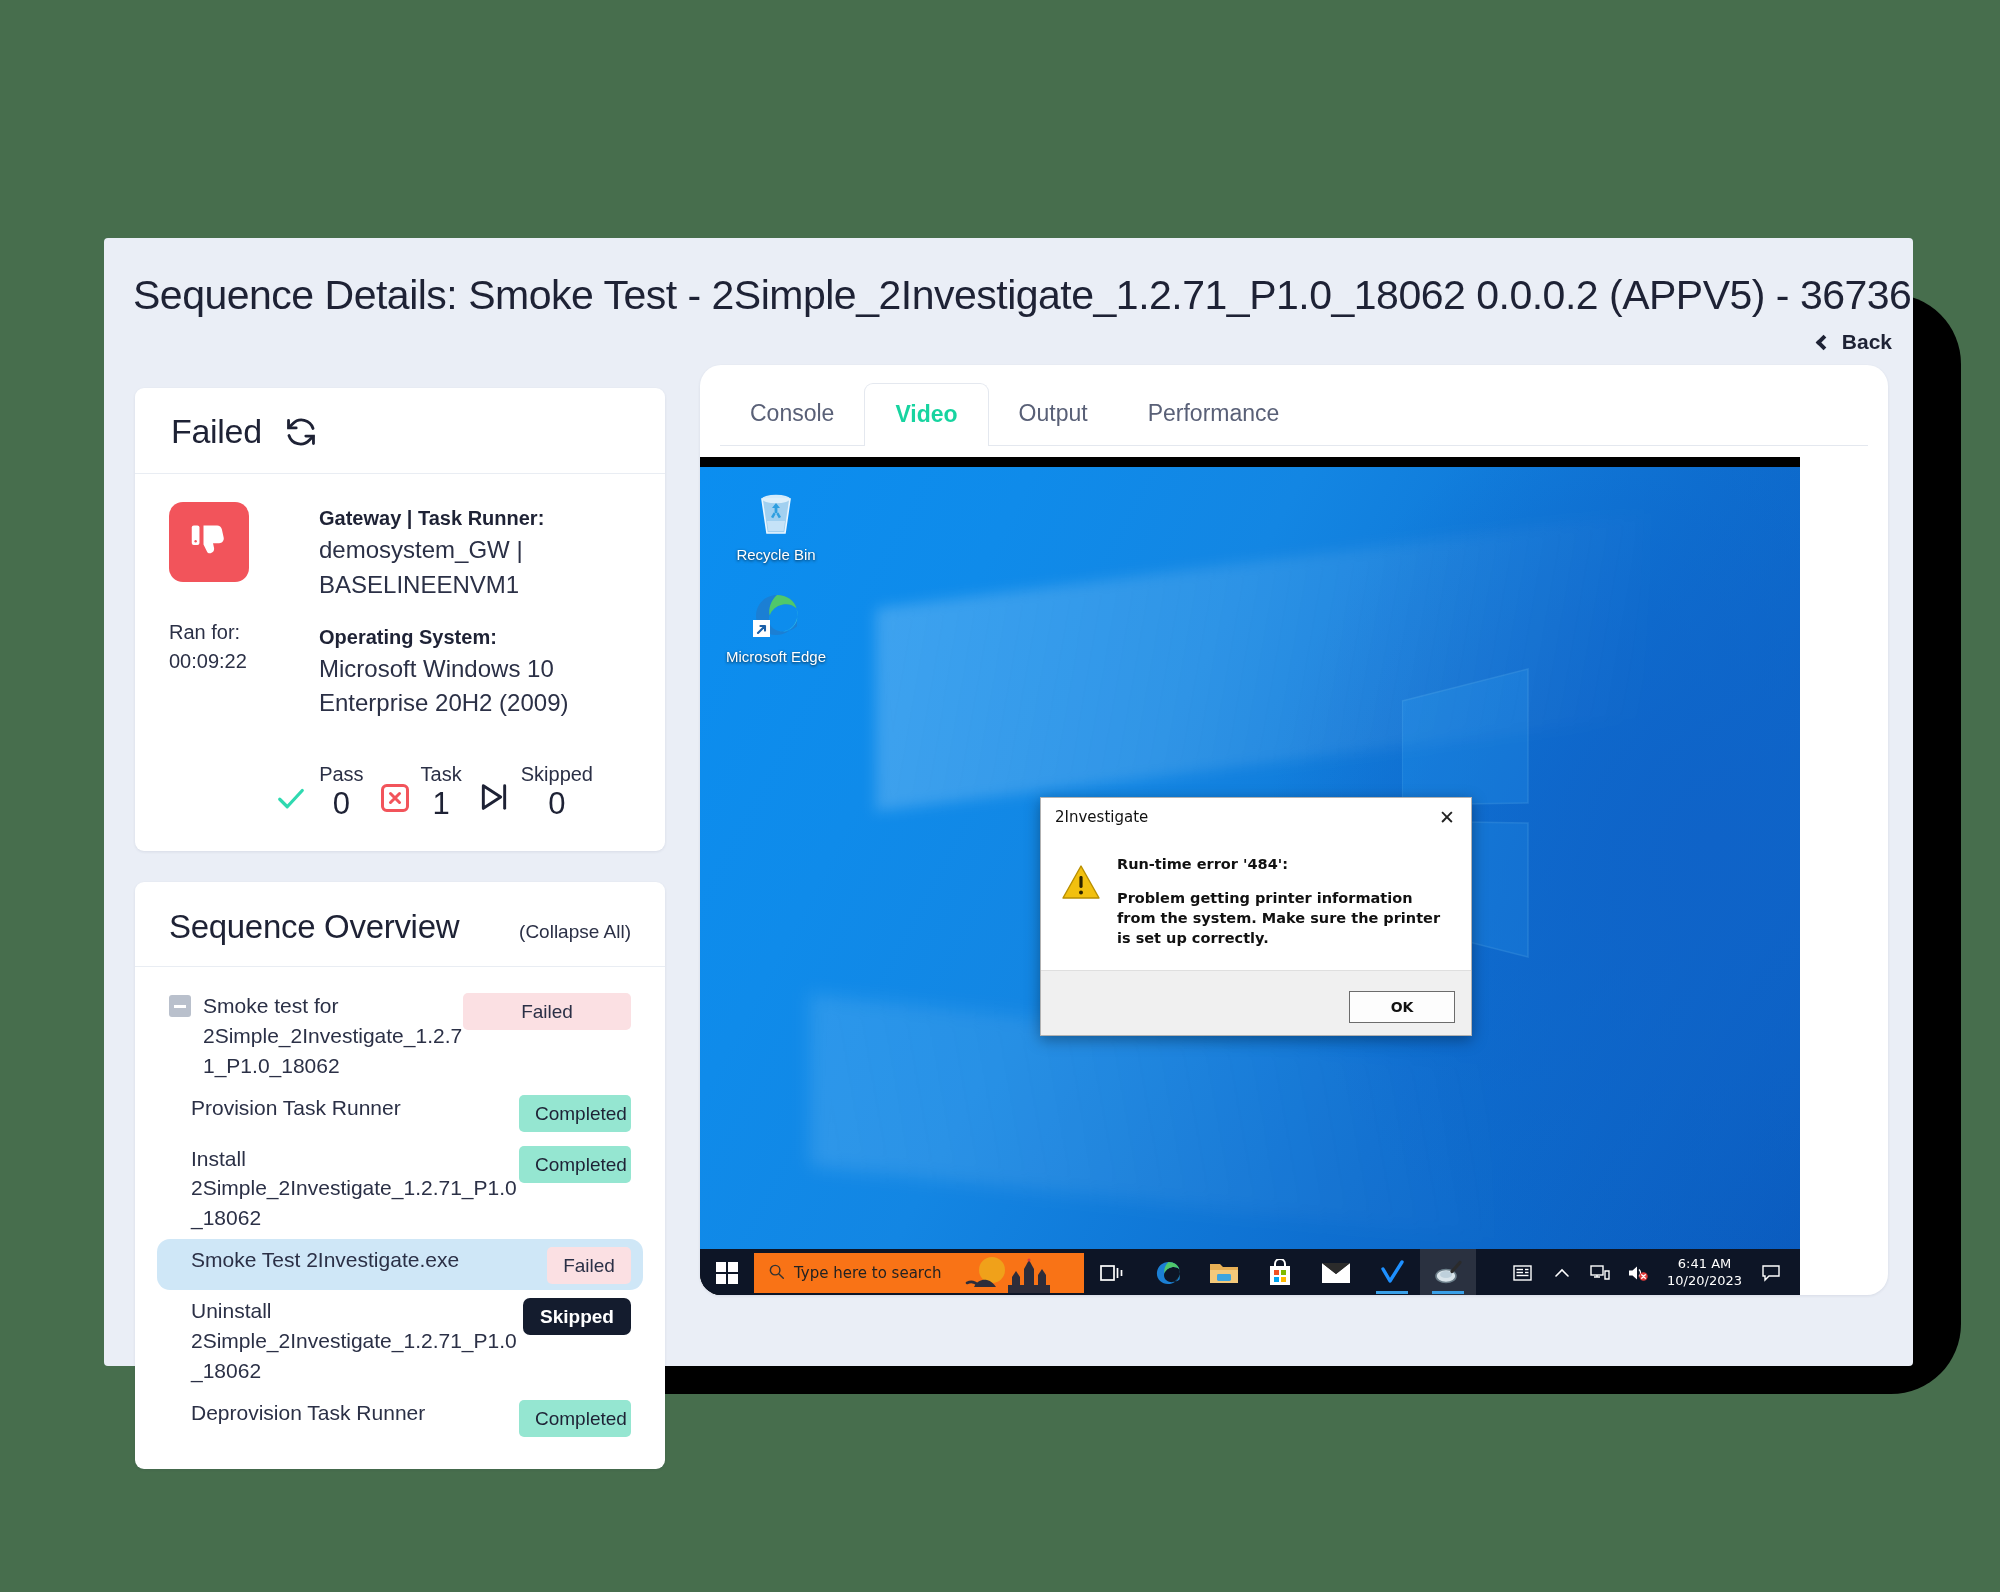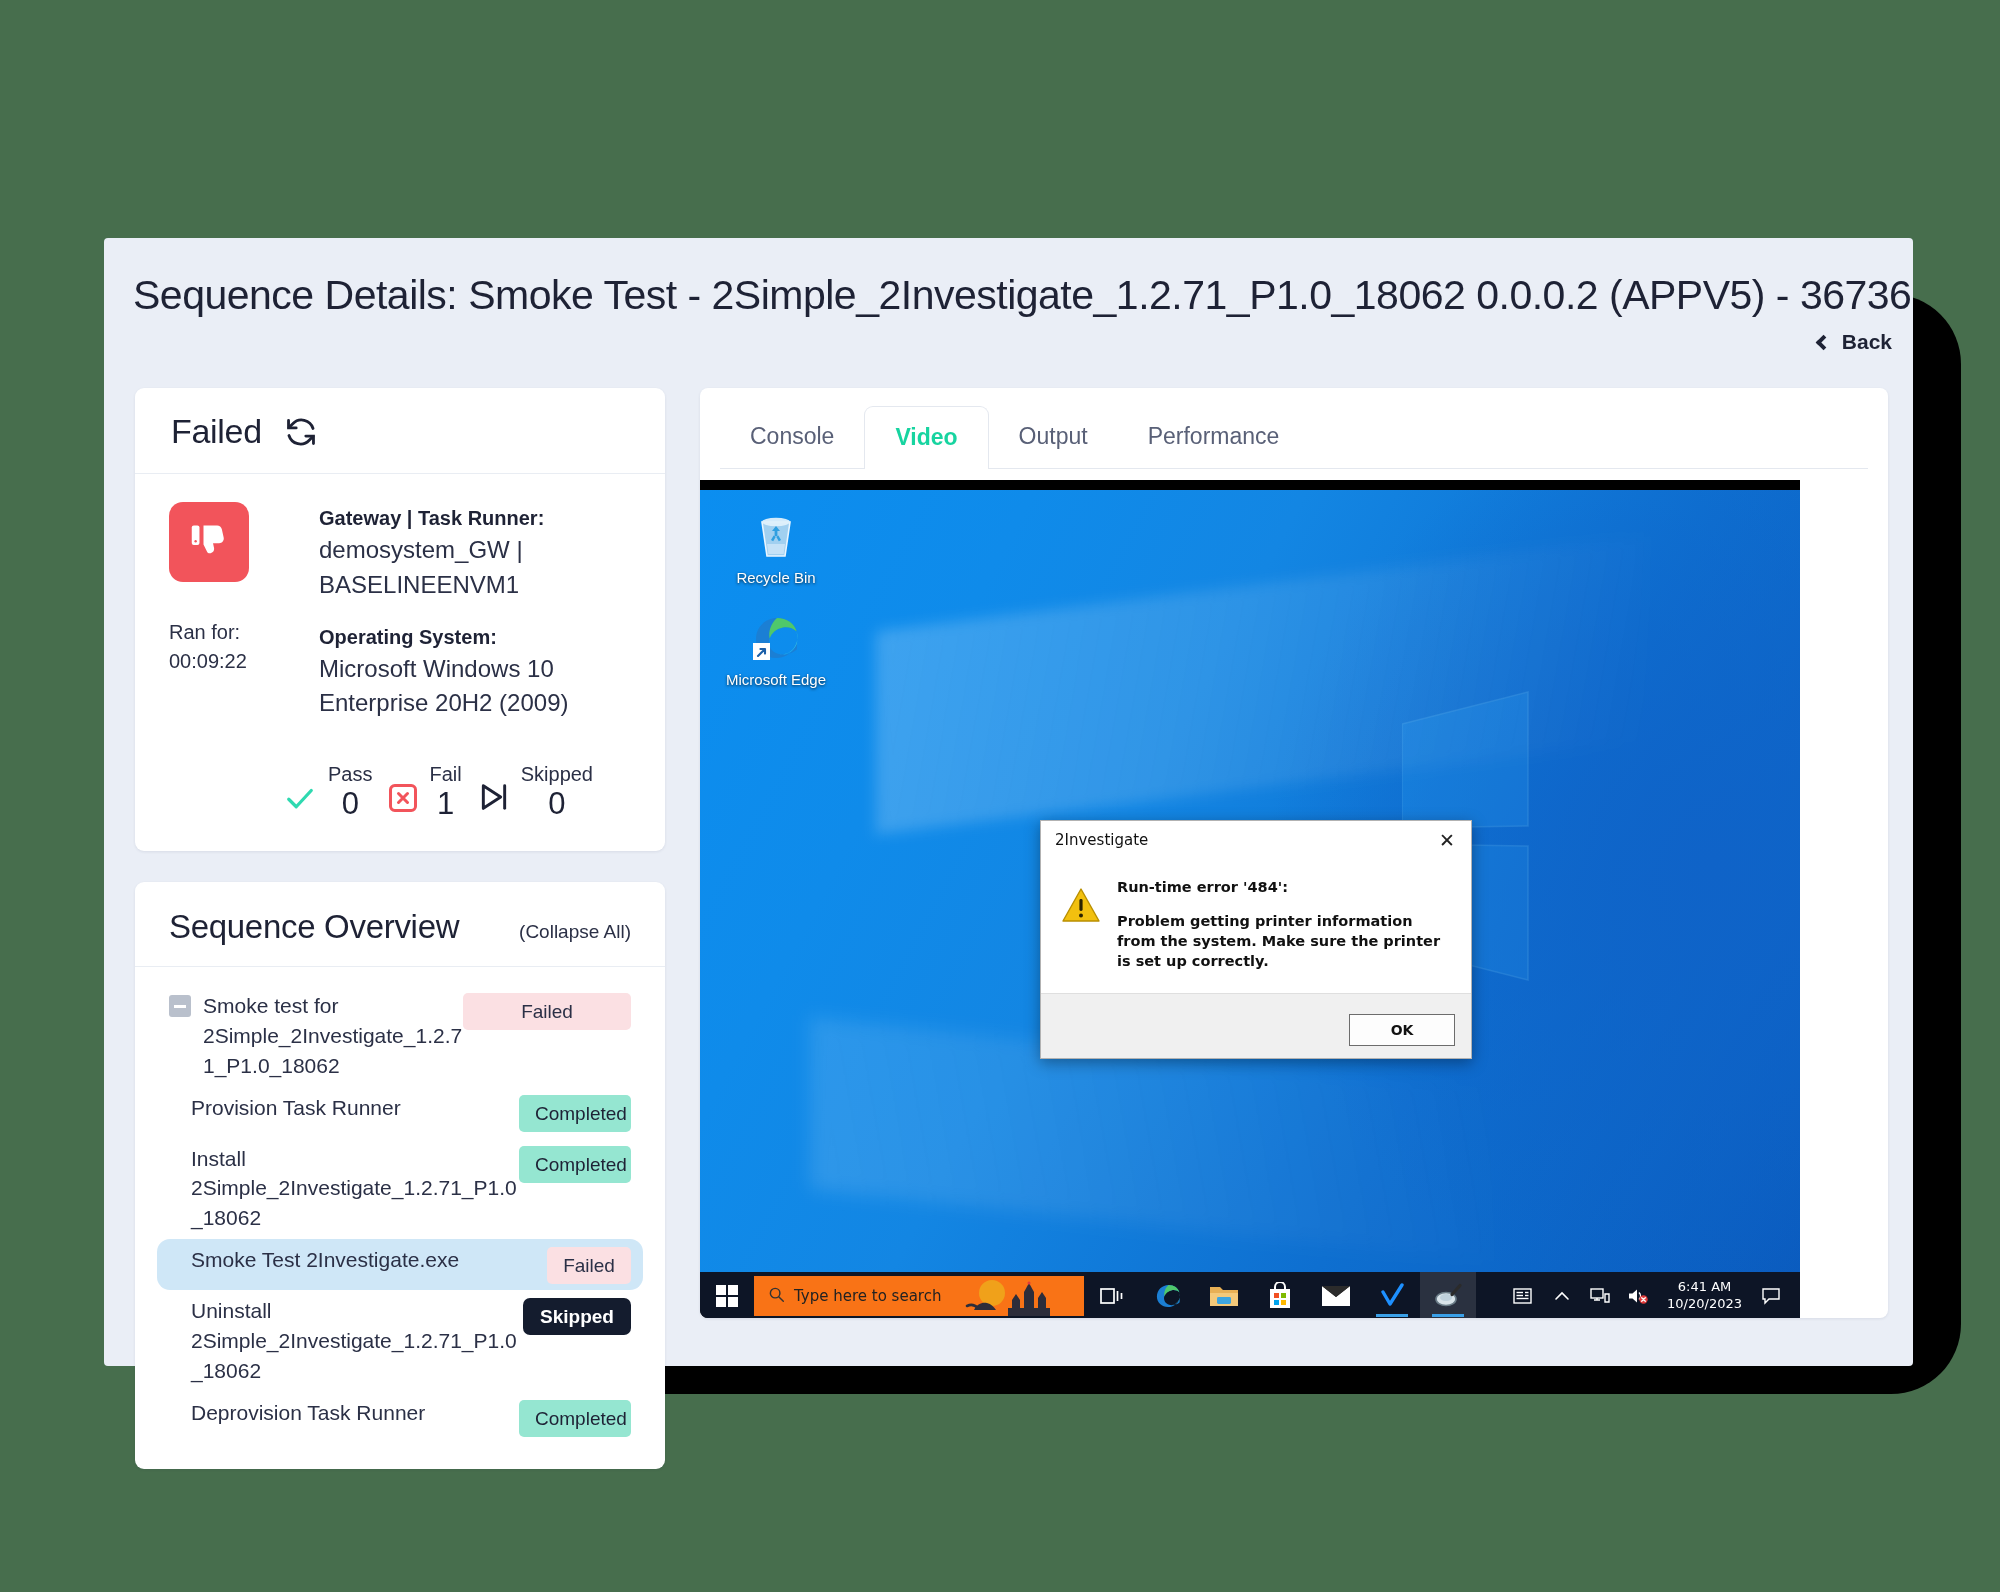--- a/index.html
+++ b/index.html
@@ -145,24 +145,24 @@
     margin-top: 2px;
   }
   .pill.failed { background: #fbe0e3; color: #2b3046; width: 168px; }
   .pill.failed.small { width: 84px; }
   .pill.completed { background: #95e6d1; color: #1e2235; width: 112px; font-weight:500;}
   .pill.skipped { background: #141c2e; color: #fff; width: 108px; font-weight: 700; border-radius: 7px;}
 
   
   .right-col {
     position: absolute;
-    left: 700px; top: 388px;
+    left: 700px; top: 365px;
     width: 1188px; height: 930px;
     background: #fff;
-    border-radius: 8px;
+    border-radius: 21px;
     box-shadow: 0 1px 3px rgba(30,40,80,0.09);
     overflow: hidden;
   }
   .tabs { display: flex; padding: 18px 20px 0 20px; position: relative; }
   .tab {
     font-size: 23px; color: #596077;
     padding: 17px 30px 18px 30px; cursor: pointer;
     border-radius: 9px 9px 0 0;
   }
   .tab.active {
@@ -348,21 +348,21 @@
           </div>
 
           <div class="stat">
             <span class="ico">
               <svg width="30" height="30" viewBox="0 0 24 24" fill="none">
                 <rect x="2" y="2" width="20" height="20" rx="3.4" stroke="#f2545b" stroke-width="2.4"></rect>
                 <path d="M8.4 8.4l7.2 7.2M15.6 8.4l-7.2 7.2" stroke="#f2545b" stroke-width="2.4" stroke-linecap="round"></path>
               </svg>
             </span>
             <span class="col">
-              <span class="cap">Fail</span>
+              <span class="cap">Task</span>
               <span class="num">1</span>
             </span>
           </div>
 
           <div class="stat">
             <span class="ico">
               <svg width="32" height="32" viewBox="0 0 24 24" fill="none" stroke="#1e2235" stroke-width="2.2" stroke-linejoin="round">
                 <polygon points="4,3.5 17,12 4,20.5" fill="none"></polygon>
                 <line x1="20" y1="3.5" x2="20" y2="20.5" stroke-linecap="round"></line>
               </svg>

